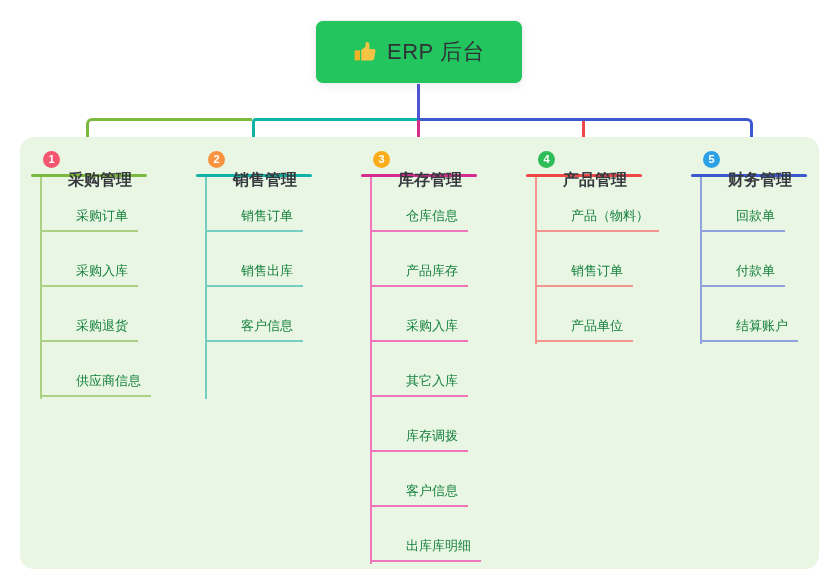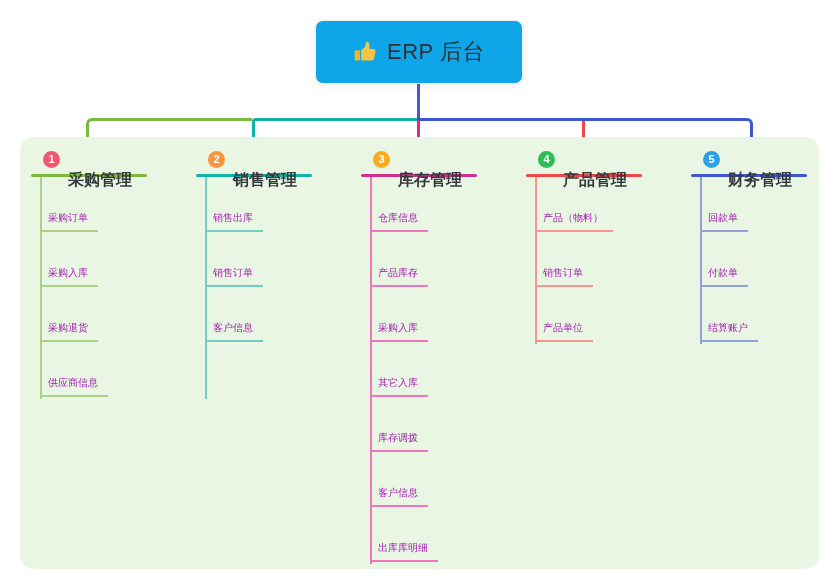--- a/index.html
+++ b/index.html
@@ -2,21 +2,21 @@
 <html style="--canvas-bg: #e9f6e4; --stem: #4f55d2; --b1-strong: #7cba3d; --b1-light: #abd284; --b1-badge: #f3566e; --b2-strong: #10b3a6; --b2-light: #74cfc2; --b2-badge: #fa9340; --b3-strong: #d42d8d; --b3-light: #ef76ba; --b3-badge: #fbad19; --b4-strong: #ee4747; --b4-light: #f4958f; --b4-badge: #2ebd59; --b5-strong: #3c58d0; --b5-light: #8fa2dc; --b5-badge: #2aa2e5;"><head>
 <meta charset="utf-8">
 <style>
   html,body{margin:0;padding:0;background:#ffffff;}
   body{font-family:"Liberation Sans","DejaVu Sans",sans-serif;}
   #stage{position:relative;width:839px;height:588px;background:#ffffff;overflow:hidden;}
 
   
   .root-node{
     position:absolute;left:315px;top:20px;width:208px;height:64px;
-    background:#0ea5e9;border:1px solid #f0f0f0;border-radius:8px;
+    background:#22c55e;border:1px solid #f0f0f0;border-radius:8px;
     box-shadow:0 2px 10px rgba(0,0,0,0.07);
     display:flex;align-items:center;justify-content:center;gap:10px;
     box-sizing:border-box;cursor:pointer;
   }
   .root-title{font-size:22px;font-weight:500;color:#2f3338;letter-spacing:0.5px;}
 
   
   .line{position:absolute;}
   .stem{left:417px;top:84px;width:3px;height:36px;background:var(--stem);}
   .elbow{box-sizing:border-box;background:transparent;}
@@ -53,21 +53,21 @@
     flex:0 0 auto;
   }
   .branch-label{font-size:16px;font-weight:600;color:#35383d;margin-top:43px;}
   .header-line{width:116px;height:3px;background:var(--strong);border-radius:2px;margin-top:2px;}
   .spine{position:absolute;left:9px;top:31px;width:2px;background:var(--light);}
 
   .children{margin-left:9px;}
   .child{height:55px;display:flex;align-items:flex-end;}
   .child-label{
     display:inline-block;border-bottom:2px solid var(--light);
-    padding:0 10px 5px 8px;font-size:10px;color:#a21caf;white-space:nowrap;cursor:pointer;
+    padding:0 10px 5px 36px;font-size:13px;color:#15803d;white-space:nowrap;cursor:pointer;
   }
 </style>
 </head>
 <body>
 
 <div id="stage">
 
   <div class="root-node">
     <span style="display:flex;">
       <svg width="24" height="24" viewBox="0 0 24 24" aria-hidden="true">
@@ -112,24 +112,24 @@
 
     <div class="branch b2">
       <div class="branch-header">
         <span class="badge">2</span>
         <span class="branch-label">销售管理</span>
       </div>
       <div class="header-line"></div>
       <div class="spine" style="height:222px"></div>
       <div class="children">
         <div class="child">
+            <span class="child-label">销售订单</span>
+          </div>
+        <div class="child">
             <span class="child-label">销售出库</span>
-          </div>
-        <div class="child">
-            <span class="child-label">销售订单</span>
           </div>
         <div class="child">
             <span class="child-label">客户信息</span>
           </div>
       </div>
     </div>
 
     <div class="branch b3">
       <div class="branch-header">
         <span class="badge">3</span>

